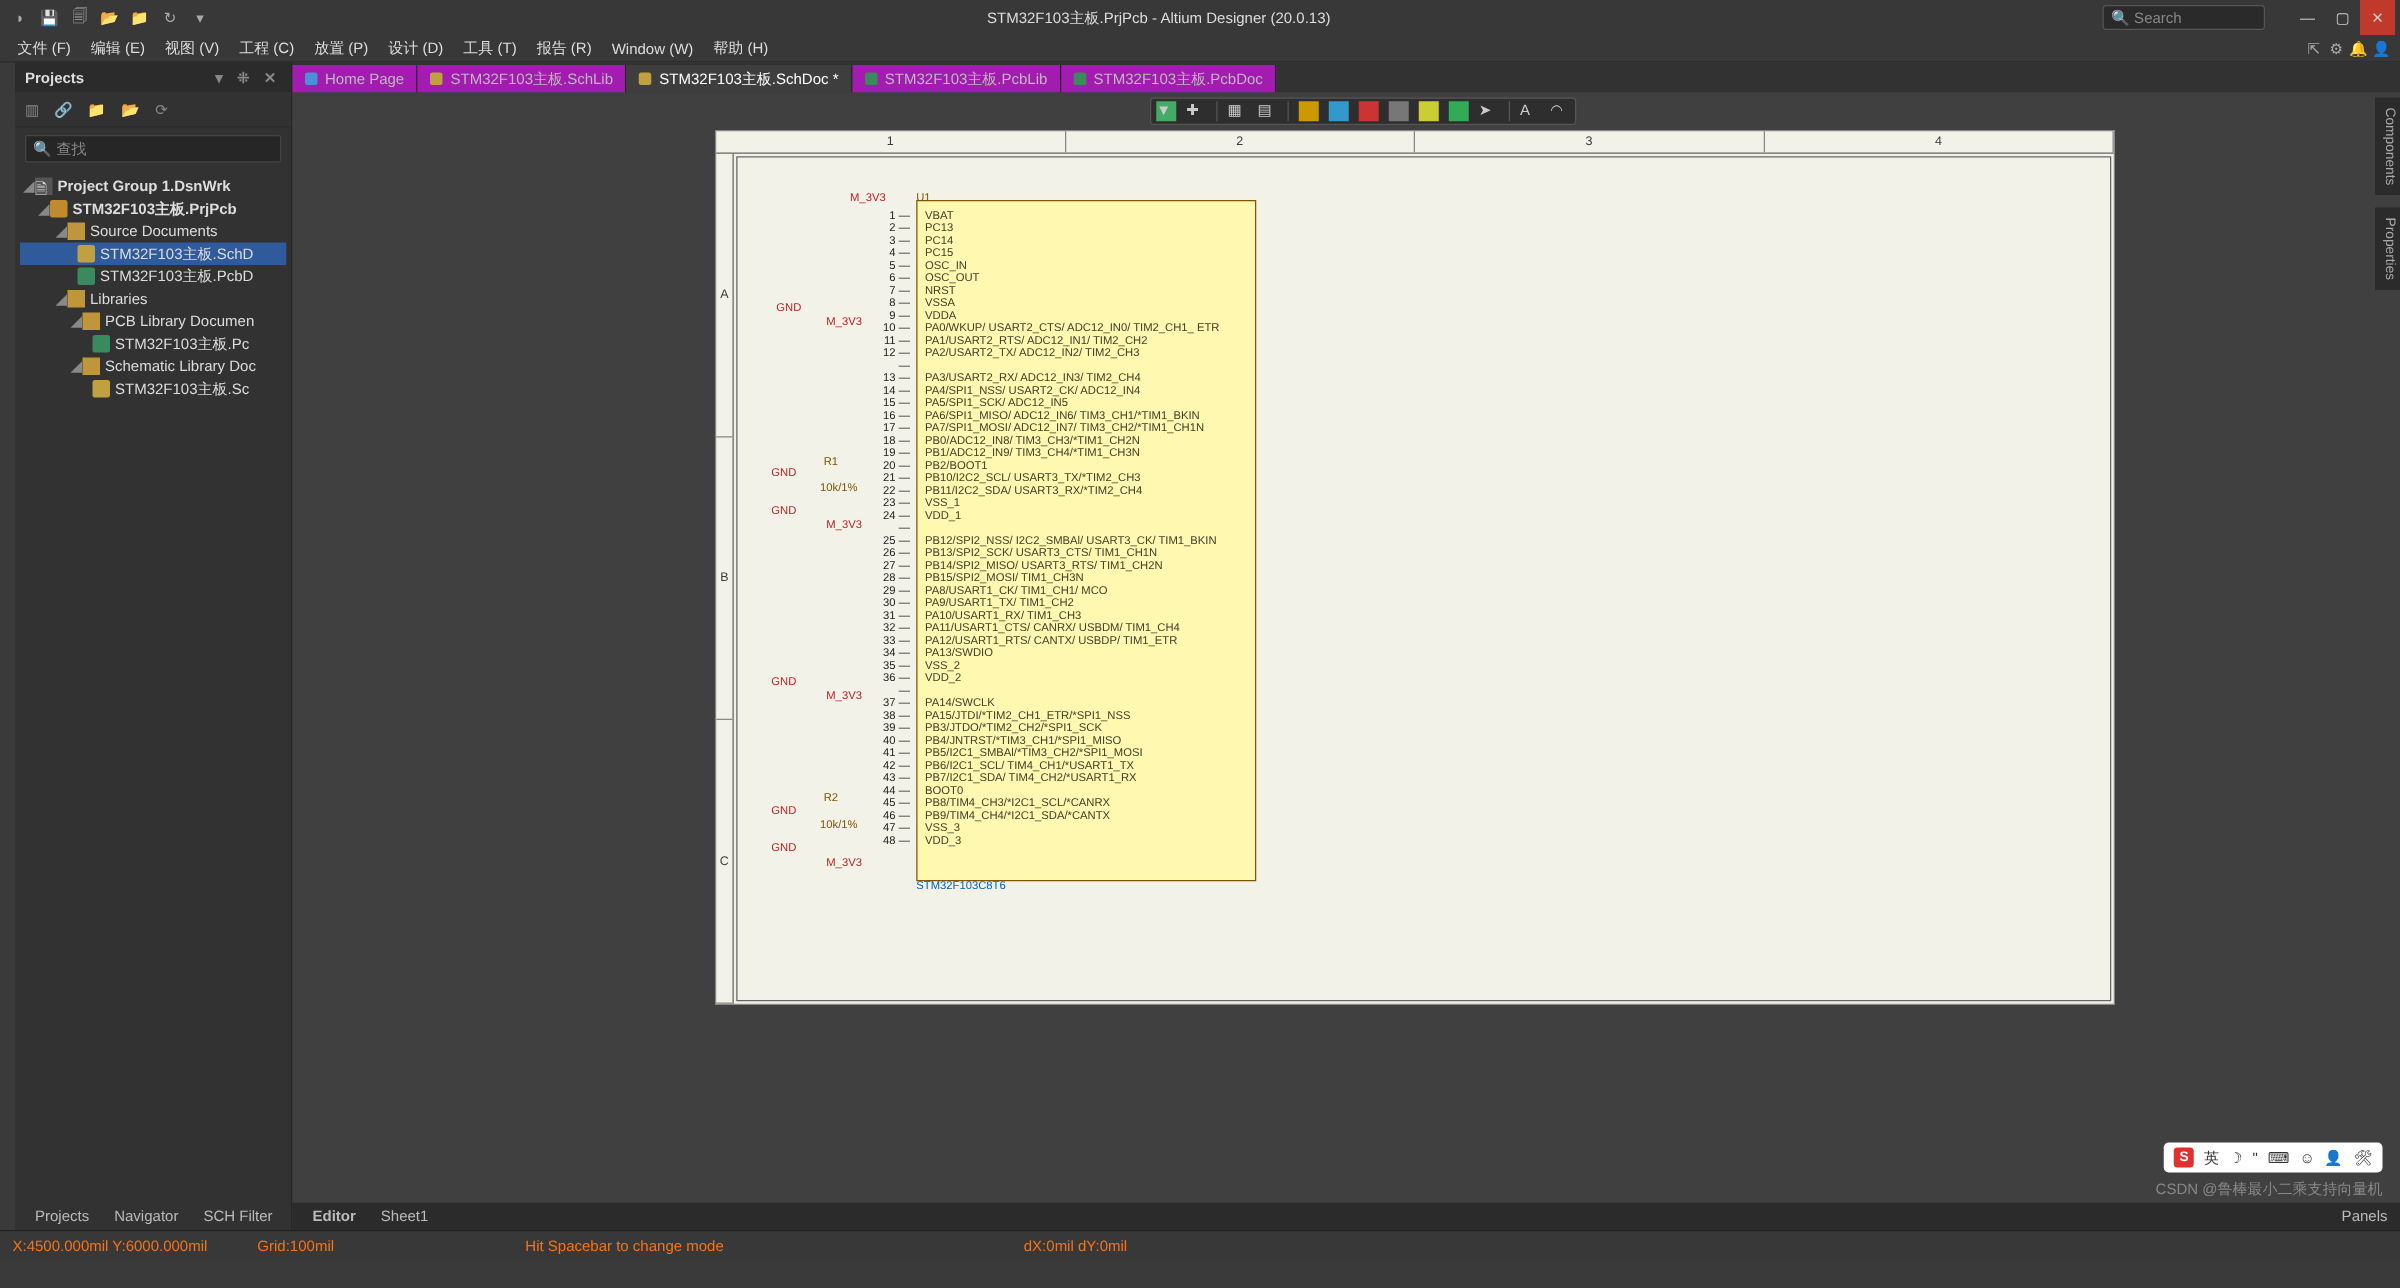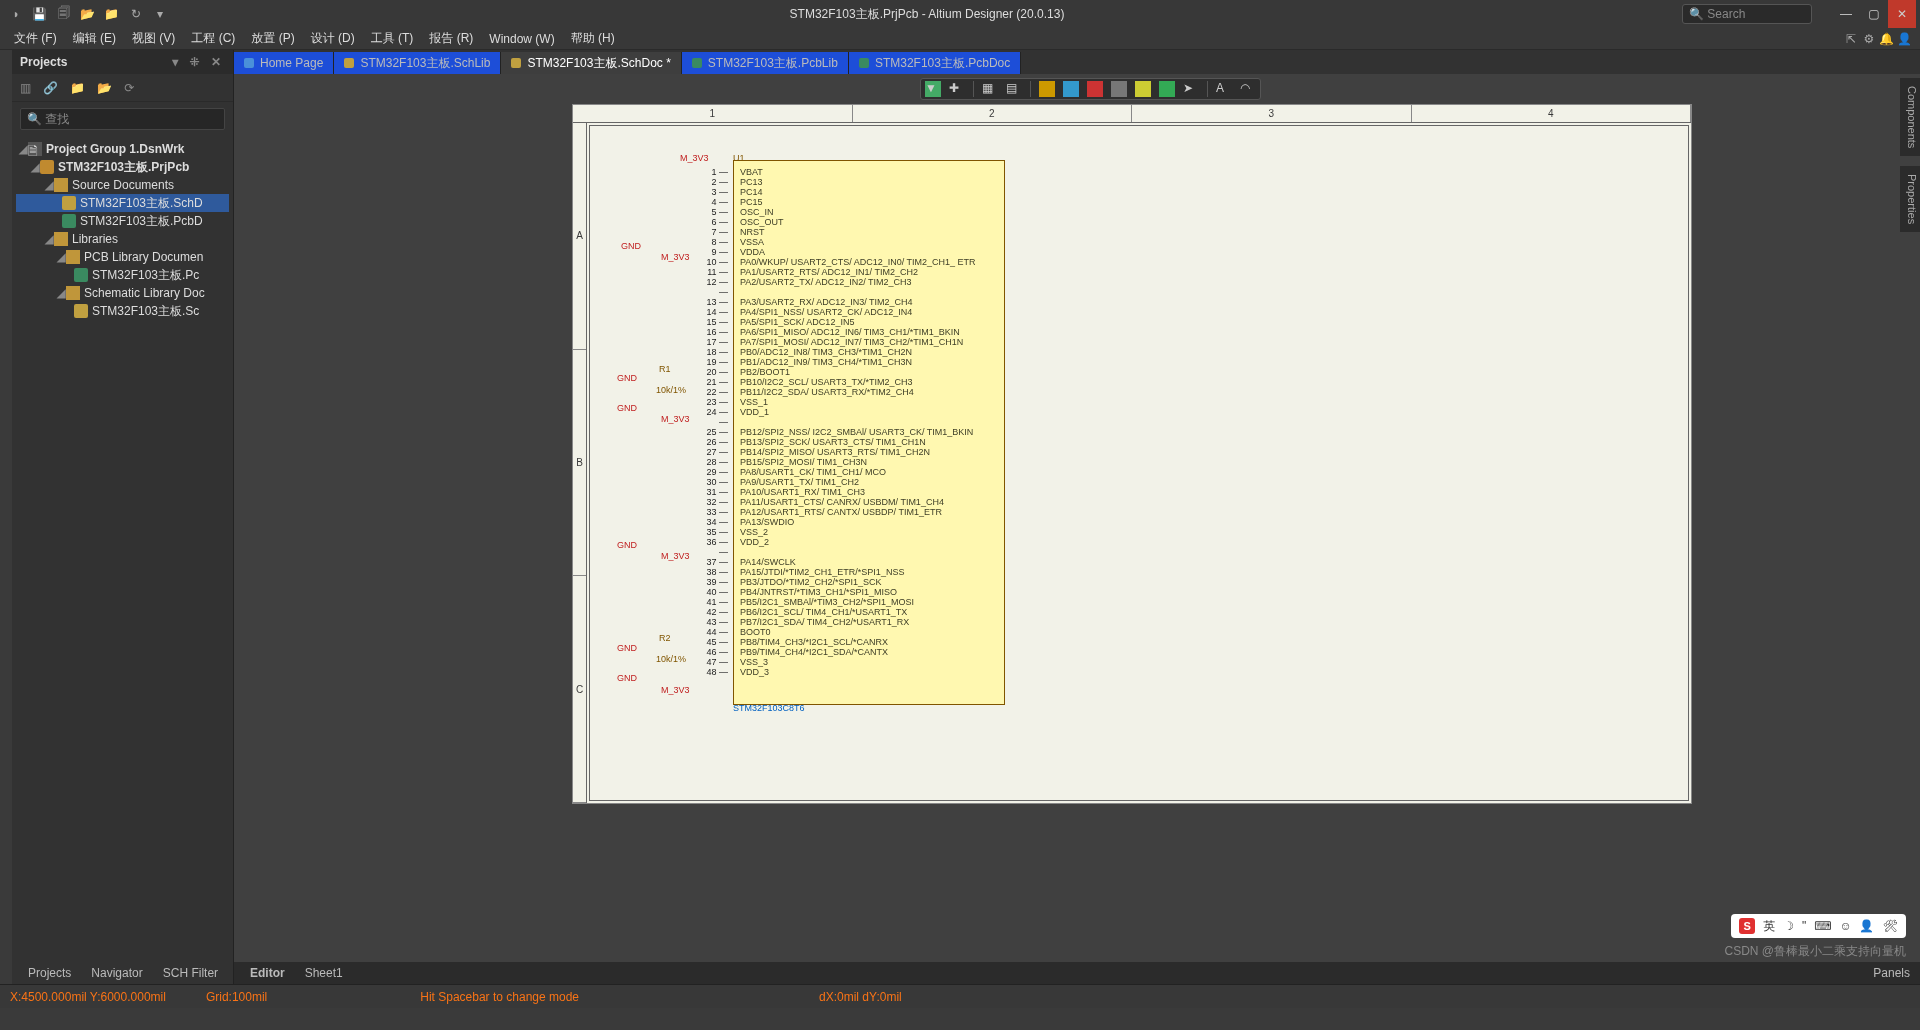--- a/index.html
+++ b/index.html
@@ -23,21 +23,21 @@
   .tree { flex:1; overflow:auto; padding:4px 4px; }
   .tree .node { display:flex; align-items:center; height:18px; padding-left:4px; white-space:nowrap; overflow:hidden; color:#ddd;}
   .tree .ic { width:14px; height:14px; margin-right:4px; display:inline-block; }
   .tree .f-proj { background:#c08a2f; border-radius:2px; }
   .tree .f-sch  { background:#c0a040; border-radius:2px; }
   .tree .f-pcb  { background:#3a8a60; border-radius:2px; }
   .tree .sel { background:#2f5a9c; }
   .tree .caret { width:10px; text-align:center; color:#888; }
   .main { flex:1; display:flex; flex-direction:column; background:#3e3e3e; }
   .tabs { height:24px; background:#323232; display:flex; align-items:flex-end; padding-top:2px; }
-  .tab { height:22px; padding:0 10px; display:flex; align-items:center; gap:6px; background:#1d4ed8; color:#bbb; border-right:1px solid #222; }
+  .tab { height:22px; padding:0 10px; display:flex; align-items:center; gap:6px; background:#a21caf; color:#bbb; border-right:1px solid #222; }
   .tab .ico { width:10px; height:10px; display:inline-block; border-radius:2px; }
   .tab.active { background:#3e3e3e; color:#fff; }
   .canvas-wrap { flex:1; position:relative; background:#404040; overflow:hidden; }
   .paper { position:absolute; left:338px; top:30px; width:1120px; height:700px; background:#f2f2e8; border:1px solid #888; }
   .sheet-ruler-top { position:absolute; top:0; left:0; right:0; height:18px; border-bottom:1px solid #666; display:flex; }
   .sheet-ruler-top > div { flex:1; border-right:1px solid #888; text-align:center; font-size:10px; color:#3a3a3a; line-height:18px;}
   .sheet-ruler-left { position:absolute; top:18px; left:0; bottom:0; width:14px; border-right:1px solid #666; display:flex; flex-direction:column;}
   .sheet-ruler-left > div { flex:1; border-bottom:1px solid #888; display:flex; align-items:center; justify-content:center; font-size:10px; color:#3a3a3a;}
   .inner-border { position:absolute; left:16px; top:20px; right:2px; bottom:2px; border:1px solid #666; }
   .component { position:absolute; left:160px; top:55px; width:272px; height:545px; background:#fff8b0; border:1px solid #805500; }

